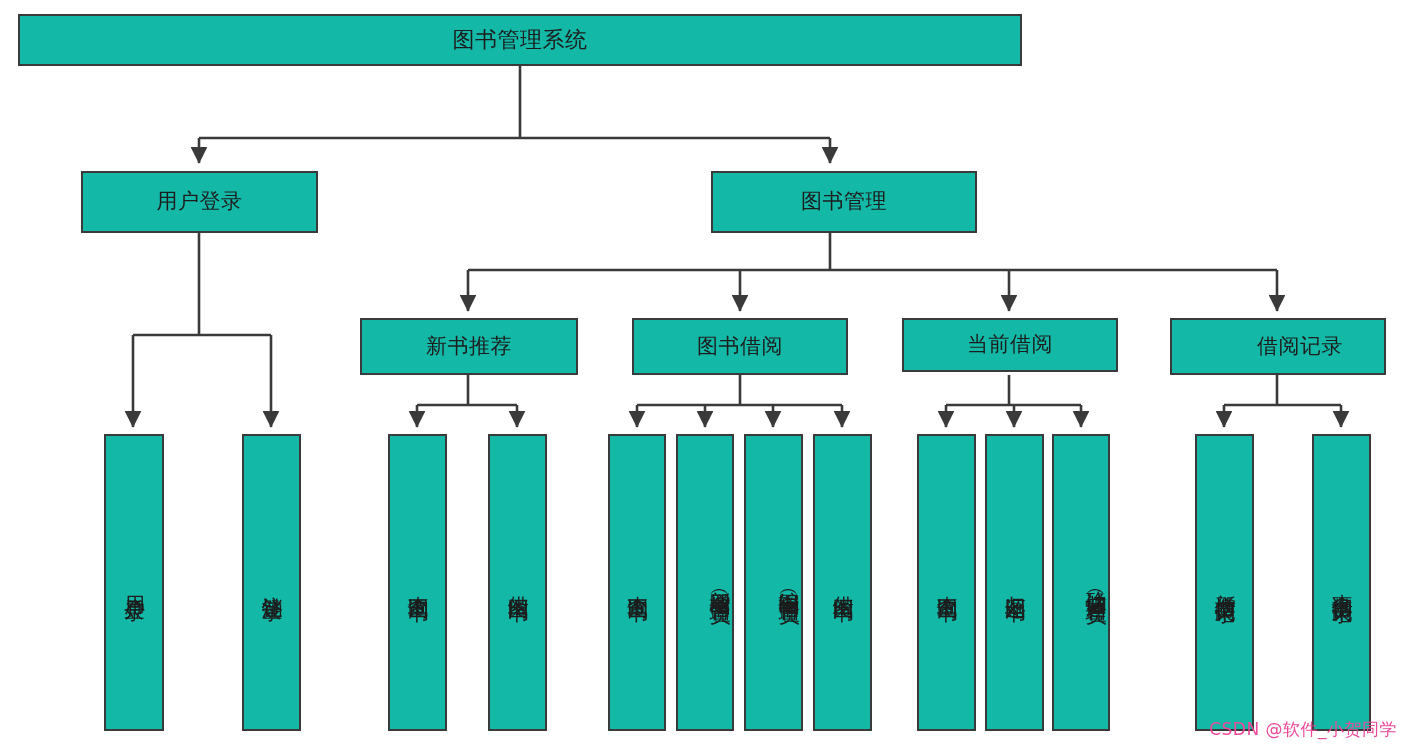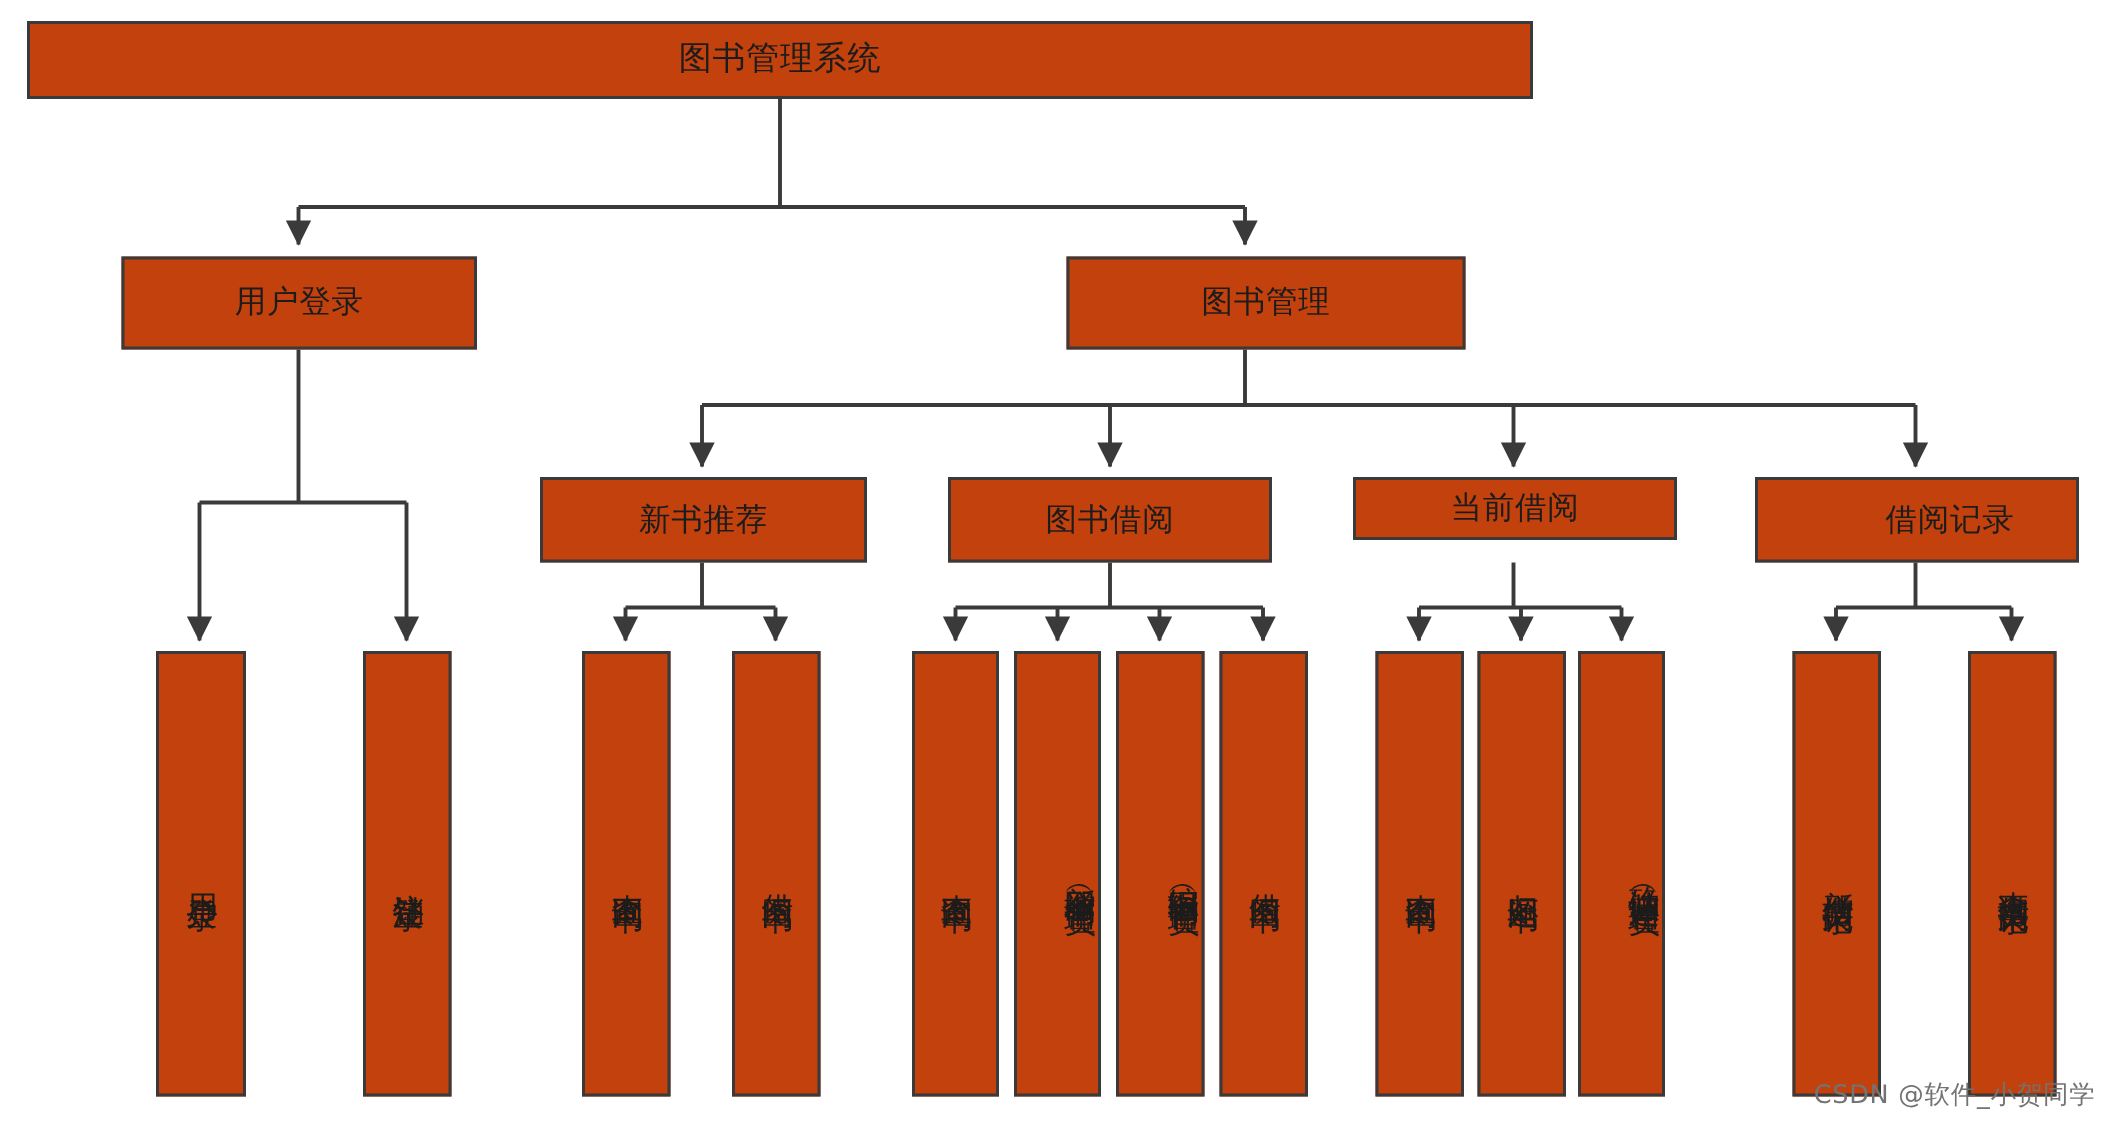--- a/index.html
+++ b/index.html
@@ -18,21 +18,21 @@
   #connectors {
     position: absolute;
     left: 0;
     top: 0;
     width: 1405px;
     height: 747px;
   }
   .node {
     position: absolute;
     box-sizing: border-box;
-    background: #c2410c;
+    background: #14b8a6;
     border: 2px solid #3a3a3a;
     display: flex;
     align-items: center;
     justify-content: center;
     color: #1c1c1c;
     letter-spacing: 0.5px;
   }
   .node.h {
     font-size: 21px;
     line-height: 1.2;
@@ -50,21 +50,21 @@
     justify-content: center;
   }
   .node.root {
     font-size: 22px;
   }
   #watermark {
     position: absolute;
     right: 8px;
     bottom: 6px;
     font-size: 17px;
-    color: #737373;
+    color: #ec4899;
     letter-spacing: 0.5px;
     white-space: nowrap;
   }
 </style>
 </head>
 <body>
 
 <div id="canvas">
 
   <svg id="connectors" viewBox="0 0 1405 747" xmlns="http://www.w3.org/2000/svg">
@@ -118,21 +118,21 @@
     </g>
   </svg>
 
   <div class="node h root" style="left:18px; top:14px; width:1004px; height:52px;">图书管理系统</div>
 
   <div class="node h" style="left:81px; top:171px; width:237px; height:62px;">用户登录</div>
   <div class="node h" style="left:711px; top:171px; width:266px; height:62px;">图书管理</div>
 
   <div class="node h" style="left:360px; top:318px; width:218px; height:57px;">新书推荐</div>
   <div class="node h" style="left:632px; top:318px; width:216px; height:57px;">图书借阅</div>
-  <div class="node h" style="left:902px; top:318px; width:216px; height:42px;">当前借阅</div>
+  <div class="node h" style="left:902px; top:318px; width:216px; height:54px;">当前借阅</div>
   <div class="node h" style="left:1170px; top:318px; width:216px; height:57px;padding-left:44px;">借阅记录</div>
 
   <div class="node v" style="left:104px; top:434px; width:60px; height:297px;">用户登录</div>
   <div class="node v" style="left:242px; top:434px; width:59px; height:297px;">注销登录</div>
 
   <div class="node v" style="left:388px; top:434px; width:59px; height:297px;">查询图书</div>
   <div class="node v" style="left:488px; top:434px; width:59px; height:297px;">借阅图书</div>
 
   <div class="node v" style="left:608px; top:434px; width:58px; height:297px;">查询图书</div>
   <div class="node v top" style="left:676px; top:434px; width:58px; height:297px;">新增图书（管理员）</div>

